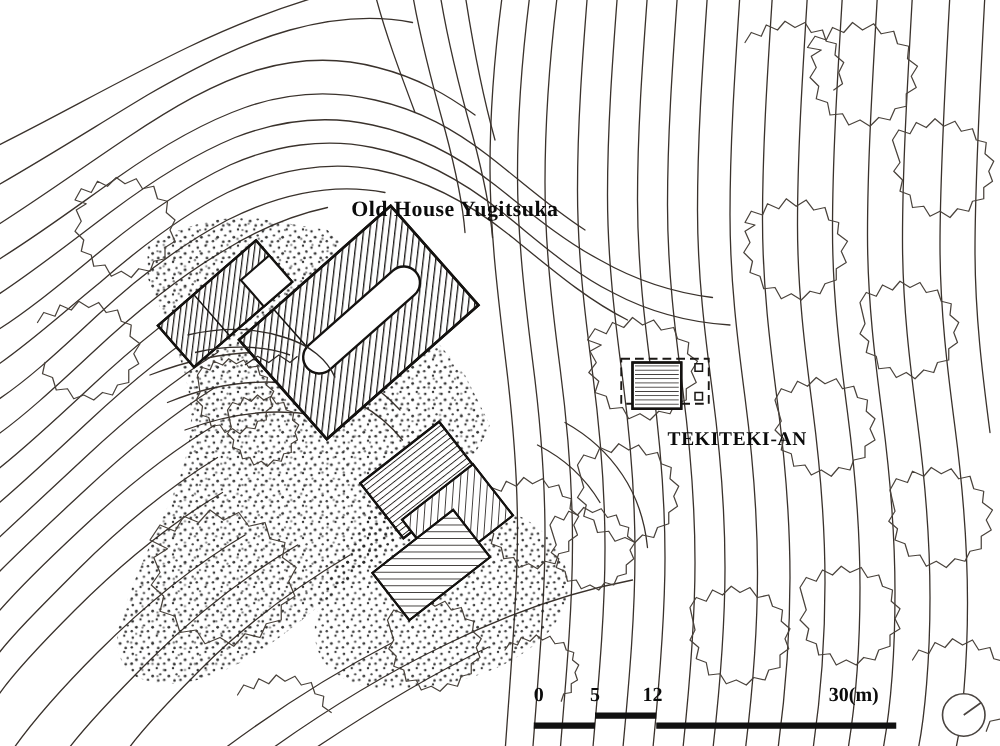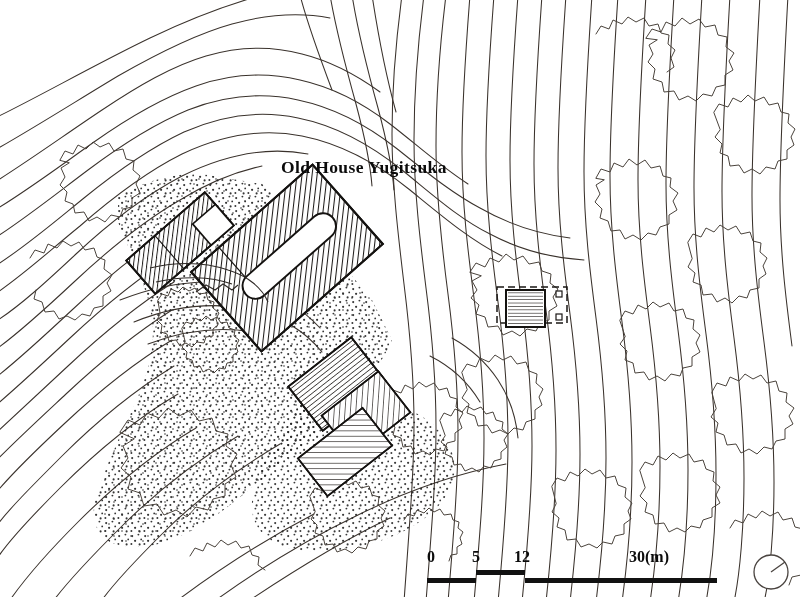--- a/index.html
+++ b/index.html
@@ -22,21 +22,21 @@
   }
   #title-label{left:281px;top:157px;font-size:17.5px;}
   #teki-label{left:534px;top:343px;font-size:15.5px;letter-spacing:.6px;}
   .scale-num{
     position:absolute;font-family:"Liberation Serif",serif;font-weight:bold;
     font-size:16px;color:#0b0b0b;
   }
   #sn-0{left:427px;top:548px;}
   #sn-5{left:472px;top:548px;}
   #sn-10{left:514px;top:548px;}
-  #sn-30{left:629px;top:548px;}
+  #sn-30{left:663px;top:548px;}
 </style>
 </head>
 <body>
 
 <div id="map-root">
 
   <svg class="layer" viewBox="0 0 800 597" preserveAspectRatio="none">
     <g fill="none" stroke="#3a322c" stroke-width="1.05" stroke-linecap="round" stroke-linejoin="round">
 
       <path d="M-5,118 C40,96 96,64 150,38 C200,14 250,-4 300,-14"></path>
@@ -243,20 +243,21 @@
 
     <g fill="none" stroke="#2e2926" stroke-width="1.1">
       <path d="M150,268 C176,262 204,262 228,270 C248,276 262,288 268,302"></path>
       <path d="M156,282 C182,276 210,276 232,284"></path>
       <path d="M196,292 l10,-7 l9,5 l8,-6 l9,6 l6,-5"></path>
     </g>
   </svg>
 
   <div class="lbl" id="title-label">Old House Yugitsuka</div>
 
+  <div class="lbl" id="teki-label">TEKITEKI-AN</div>
 
   <div>
     <div class="scale-num" id="sn-0">0</div>
     <div class="scale-num" id="sn-5">5</div>
     <div class="scale-num" id="sn-10">12</div>
     <div class="scale-num" id="sn-30">30(m)</div>
 
     <svg class="layer" viewBox="0 0 800 597" preserveAspectRatio="none">
 
       <rect x="427" y="578" width="49" height="5" fill="#111111"></rect>

